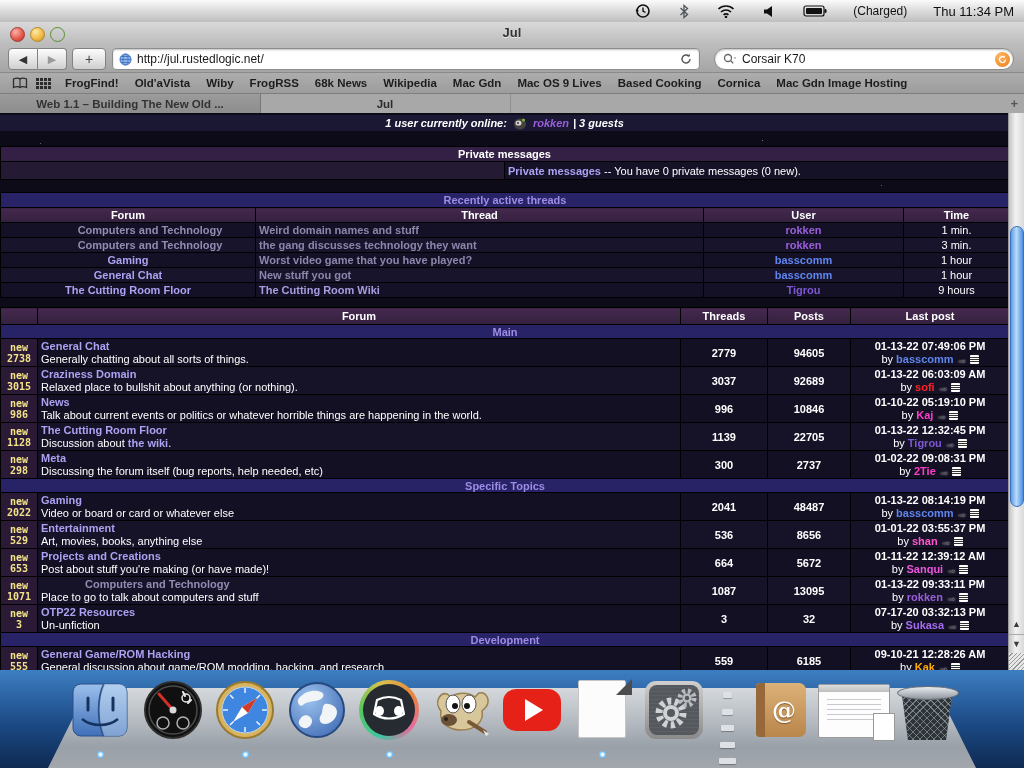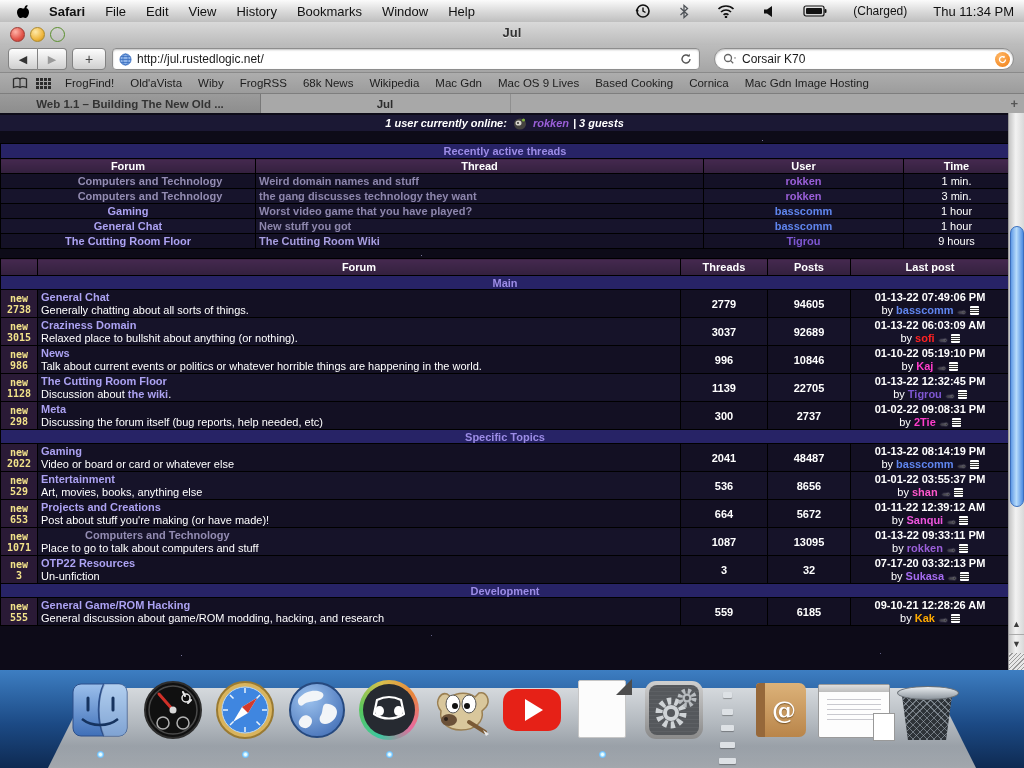--- a/index.html
+++ b/index.html
@@ -46,21 +46,21 @@
   .urlfield .reload{margin-left:auto;margin-right:7px;display:flex;}
   .searchfield{position:absolute;left:714px;top:3px;width:298px;height:20px;background:#fff;
     border:1px solid #8d8d8d;border-radius:11px;display:flex;align-items:center;
     box-shadow:inset 0 1px 2px rgba(0,0,0,.25);font-size:12px;color:#1a1a1a;}
   .searchfield .mag{margin:0 4px 0 8px;display:flex;align-items:center;}
   .snapback{margin-left:auto;margin-right:3px;width:15px;height:15px;border-radius:50%;
     background:radial-gradient(circle at 35% 30%,#ffb766,#f07d12);display:flex;align-items:center;justify-content:center;}
 
   .bookmarksbar{position:absolute;left:0;top:73px;width:1024px;height:20px;
     background:linear-gradient(#adadad,#9c9c9c);border-bottom:1px solid #7e7e7e;
-    display:flex;align-items:center;font-size:11.5px;font-weight:normal;color:#1d1d1d;}
+    display:flex;align-items:center;font-size:11.5px;font-weight:bold;color:#1d1d1d;}
   .bm-icon{margin:0 8px 0 12px;display:flex;}
   .bm-grid{margin-right:6px;display:flex;}
   .bm-item{padding:0 8px;white-space:nowrap;}
 
   .tabbar{position:absolute;left:0;top:94px;width:1024px;height:19px;background:#a8a8a8;border-bottom:1px solid #6f6f6f;
     font-size:11.5px;font-weight:bold;color:#2c2c2c;}
   .tab{position:absolute;top:0;height:19px;display:flex;align-items:center;justify-content:center;}
   .tab-inactive{left:0;width:260px;background:linear-gradient(#9b9b9b,#8d8d8d);border-right:1px solid #787878;color:#333;}
   .tab-active{left:260px;width:250px;border-right:1px solid #8f8f8f;}
   .tab-new{position:absolute;right:6px;top:0;height:19px;display:flex;align-items:center;color:#555;font-size:13px;}
@@ -178,44 +178,20 @@
   .abook .spine{position:absolute;left:0;top:0;bottom:0;width:9px;background:#96683a;border-radius:4px 0 0 4px;}
   .abook .at{color:#fff;font-size:24px;font-weight:bold;font-family:"DejaVu Serif",serif;margin-left:6px;
     text-shadow:0 1px 1px rgba(90,60,20,.7);}
 </style>
 </head>
 <body>
 
 <div id="screen">
 
   <div class="menubar">
-    <div class="menubar-left">
-      <span class="apple">
-        <svg width="14" height="16" viewBox="0 0 14 16">
-          <path d="M9.2 3.2c.9-1.1 2.3-1.2 2.3-1.2s.2 1.4-.8 2.5c-1 1.1-2.2 1-2.2 1s-.2-1.2.7-2.3z" fill="#000"></path>
-          <path d="M7 5.6c.8 0 1.6-.6 2.7-.6 1.9 0 3.3 1.7 3.3 4.2 0 2.8-1.9 5.8-3.6 5.8-.8 0-1.3-.5-2.4-.5s-1.7.5-2.4.5C2.9 15 1 11.9 1 9.2 1 6.7 2.6 5 4.4 5c1 0 1.8.6 2.6.6z" fill="#000"></path>
-        </svg>
-      </span>
-
-        <span class="menu-item app-name">Safari</span>
-
-        <span class="menu-item">File</span>
-
-        <span class="menu-item">Edit</span>
-
-        <span class="menu-item">View</span>
-
-        <span class="menu-item">History</span>
-
-        <span class="menu-item">Bookmarks</span>
-
-        <span class="menu-item">Window</span>
-
-        <span class="menu-item">Help</span>
-      </div>
     <div class="menubar-right">
       <span class="status-icon">
         <svg width="16" height="16" viewBox="0 0 16 16">
             <circle cx="8" cy="8" r="6" fill="none" stroke="#111" stroke-width="1.6"></circle>
             <path d="M8 4.5V8l2.5 1.5" fill="none" stroke="#111" stroke-width="1.4"></path>
             <path d="M2.5 5.5l-1 2 2 .3" fill="none" stroke="#111" stroke-width="1.2"></path>
           </svg>
       </span>
       <span class="status-icon">
         <svg width="10" height="15" viewBox="0 0 10 15">
@@ -364,20 +340,34 @@
               <ellipse cx="7" cy="7" rx="6" ry="5.5" fill="#44423f"></ellipse>
               <ellipse cx="5.5" cy="6" rx="3" ry="2.6" fill="#d8d4cc"></ellipse>
               <circle cx="10.5" cy="3" r="1.6" fill="#7fae3c"></circle>
               <circle cx="5" cy="6" r="0.9" fill="#222"></circle>
             </svg>
         </span>
         <span class="online-user" style="color: rgb(154, 95, 216);">rokken</span>
         <span>| 3 guests</span>
       </div>
 
+      <table class="pm-table">
+        <tbody>
+            <tr>
+              <td class="pm-head" colspan="2">Private messages</td>
+            </tr>
+        <tr class="pm-row">
+          <td class="pm-spacer"></td>
+          <td>
+            <span class="flink">Private messages</span>
+            <span>-- You have 0 private messages (0 new).</span>
+          </td>
+        </tr>
+      </tbody>
+        </table>
 
       <table class="recent-table">
         <colgroup>
             <col style="width:255px">
             <col style="width:448px">
             <col style="width:200px">
             <col style="width:106px">
           </colgroup>
         <thead>
           <tr>

